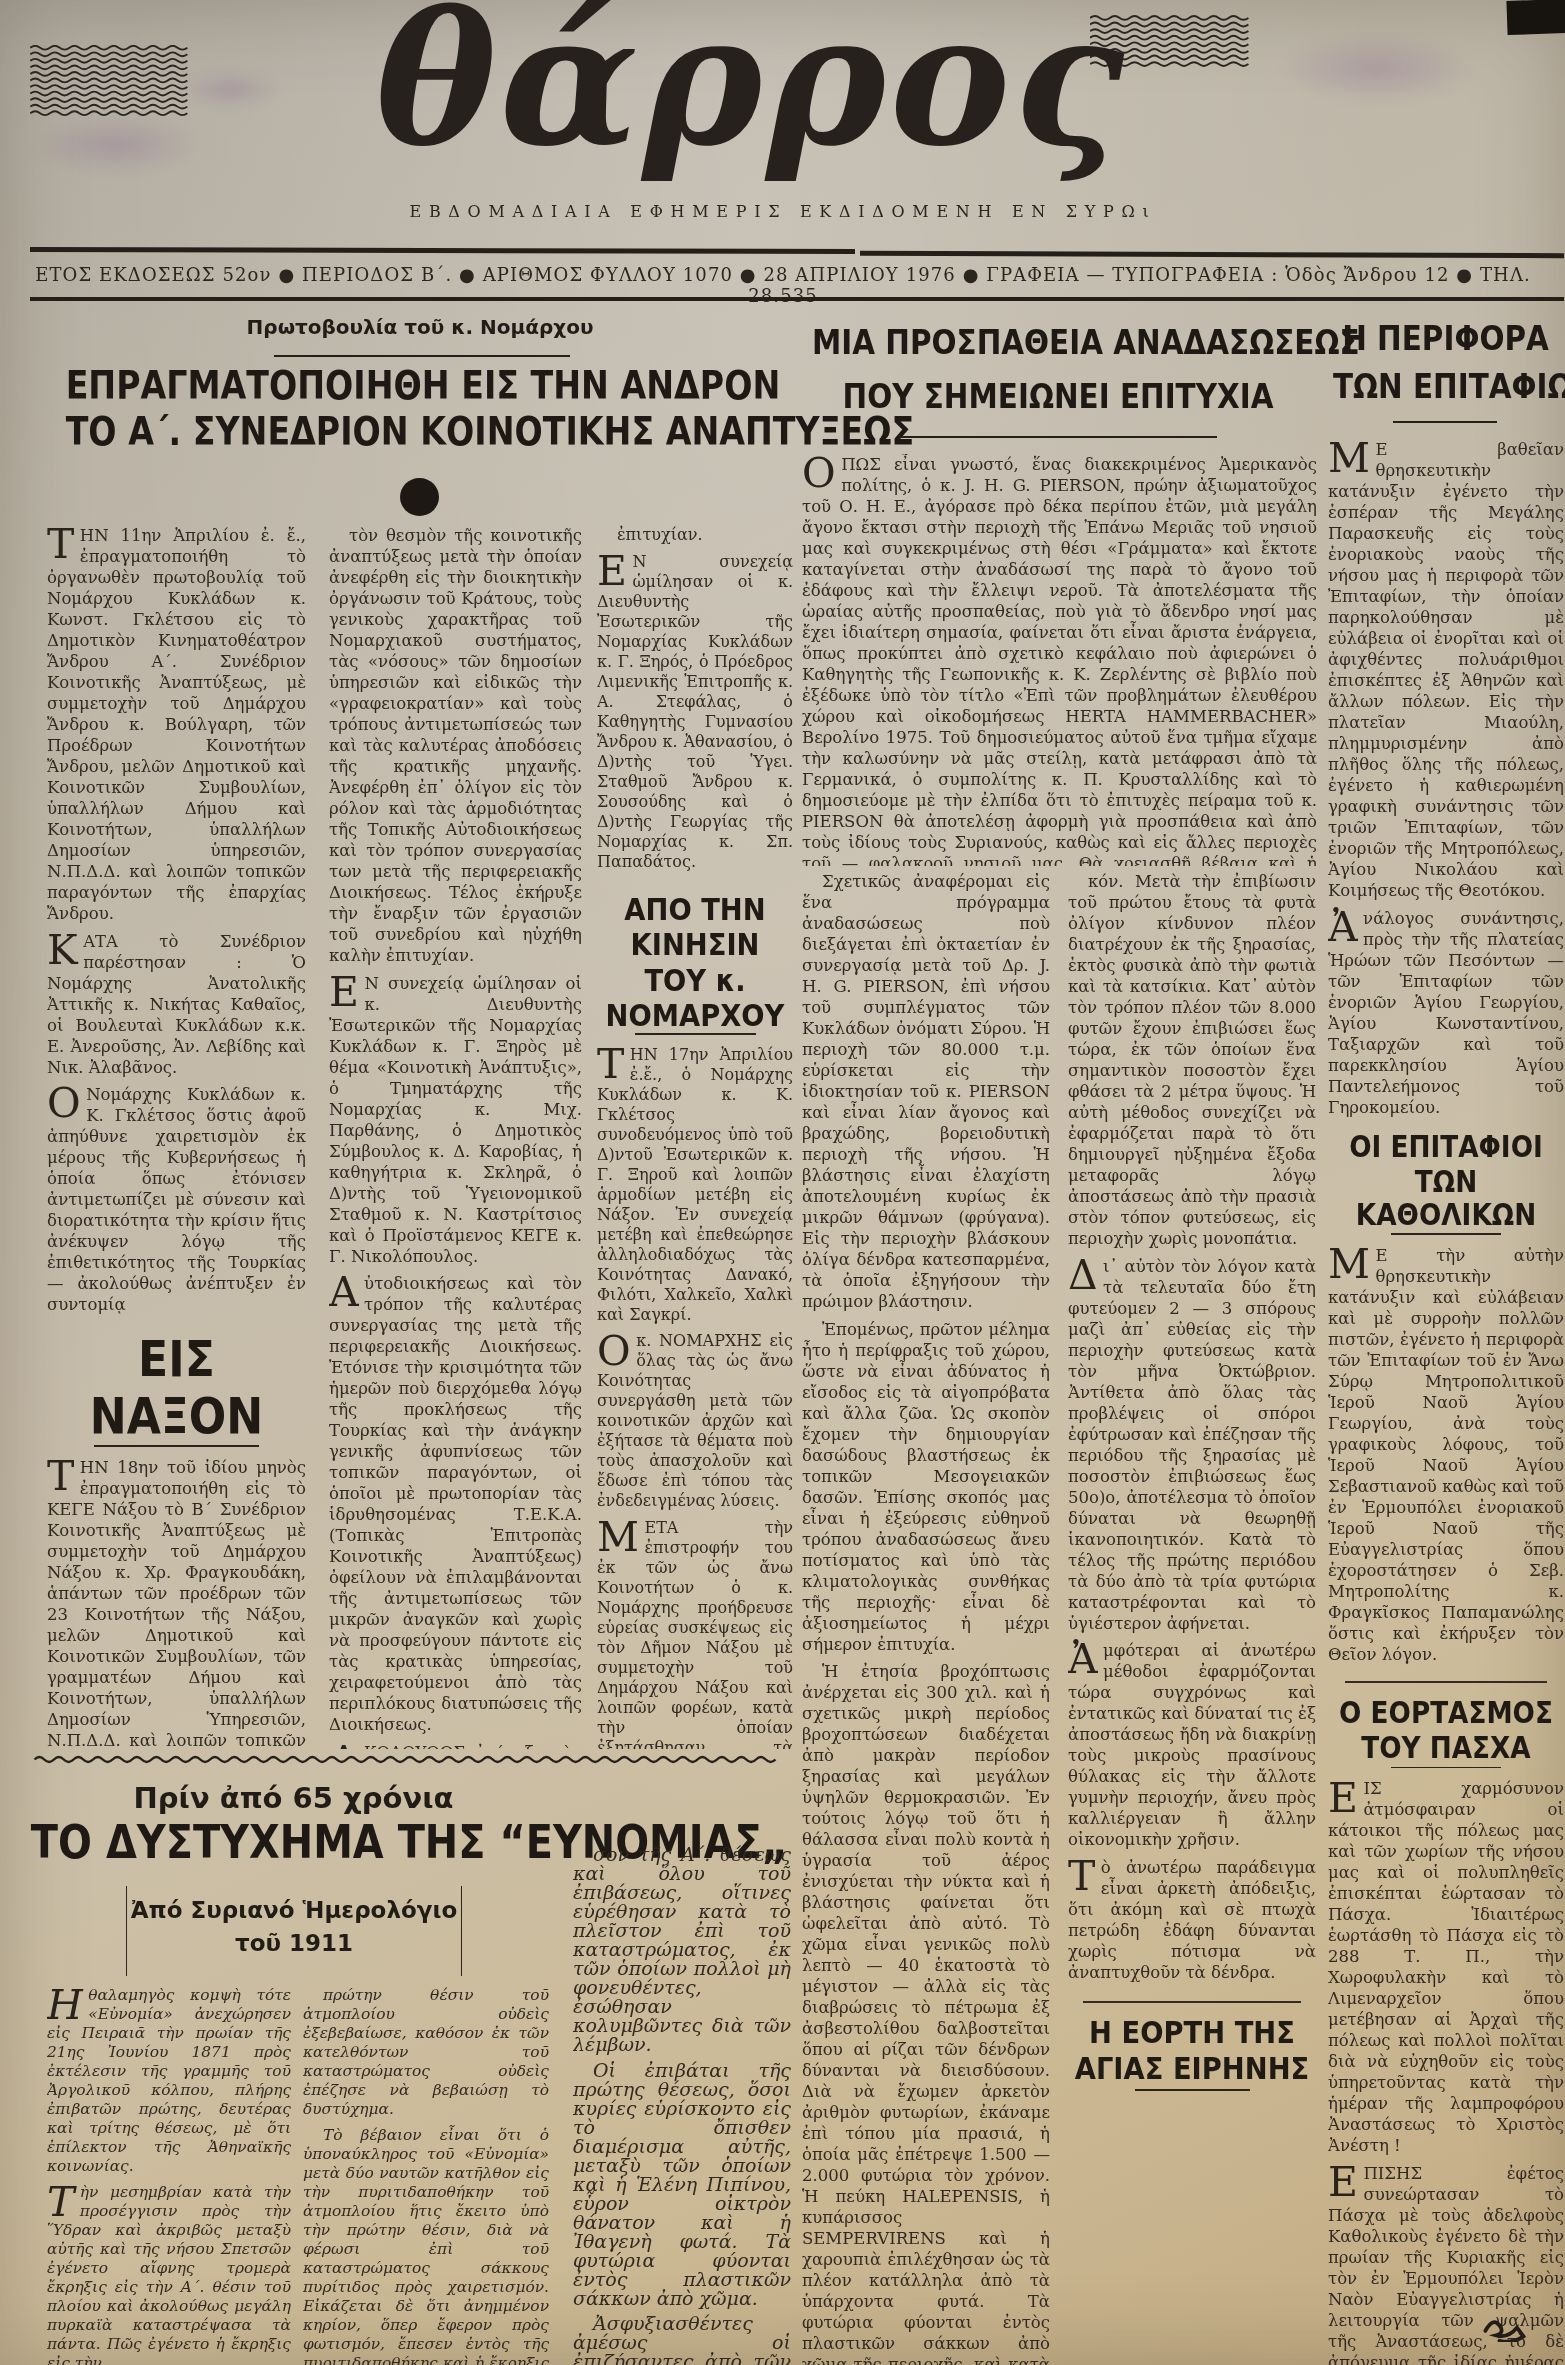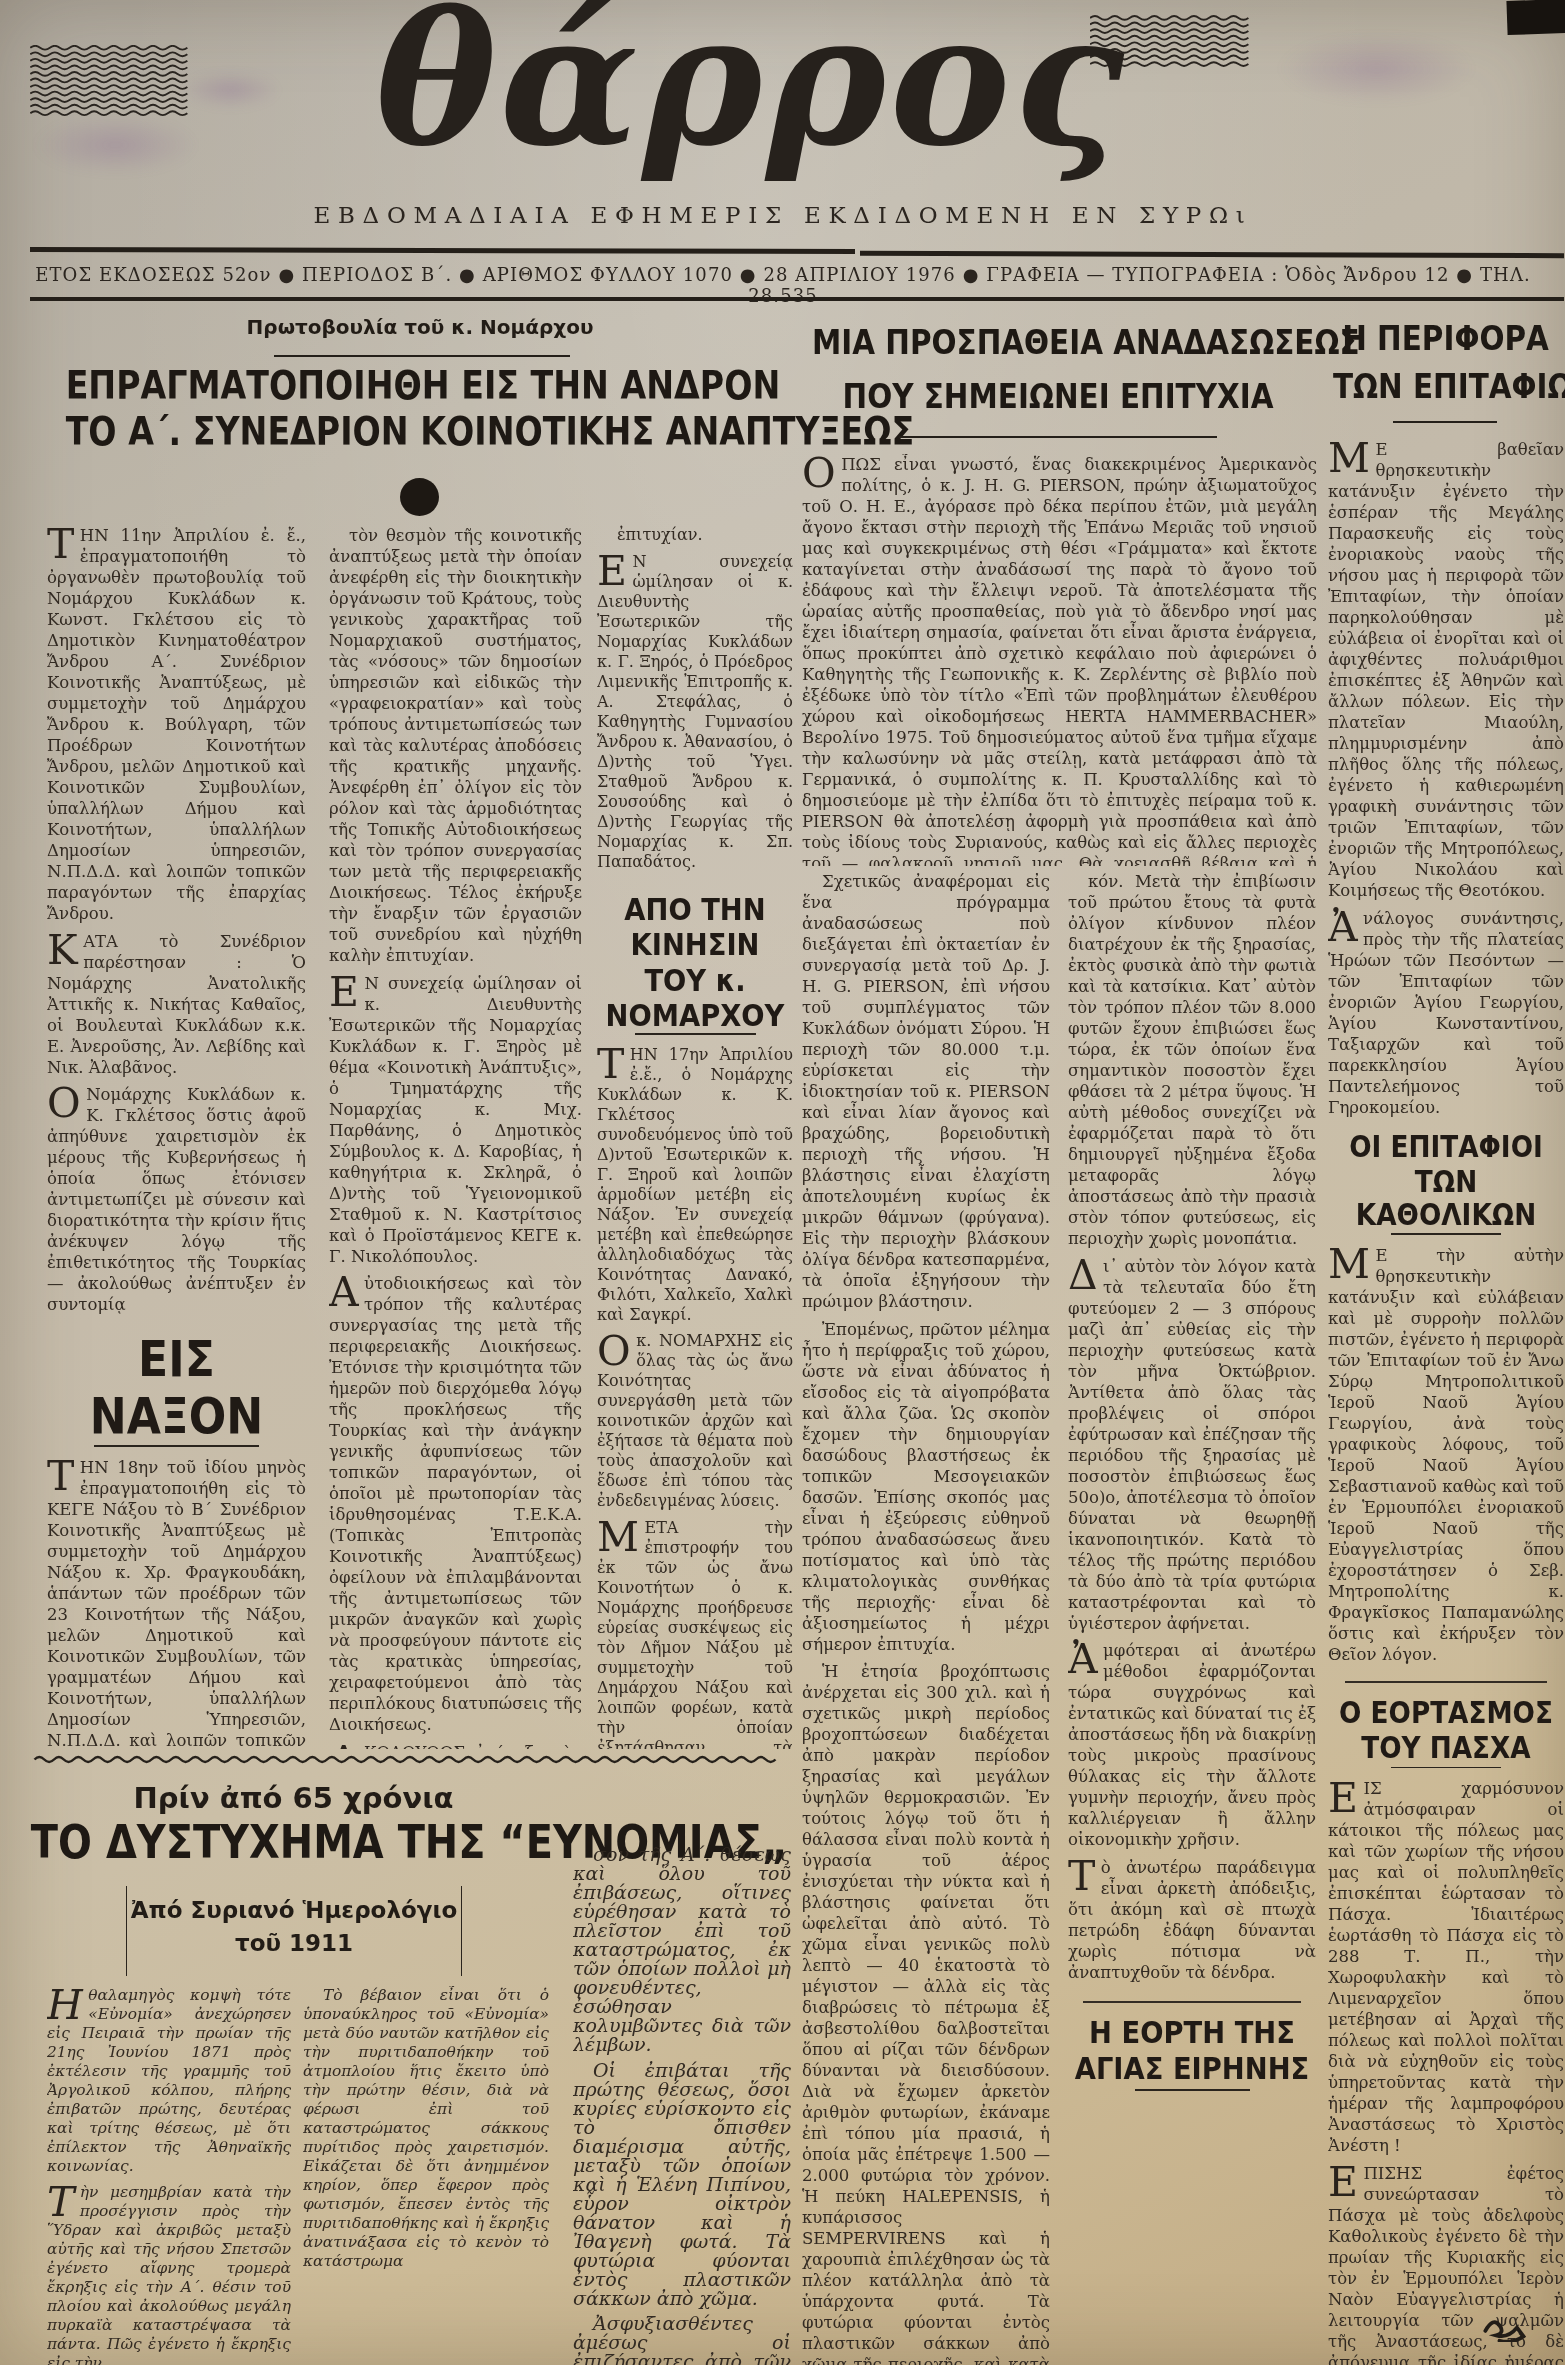--- a/index.html
+++ b/index.html
@@ -12,21 +12,21 @@
     font-family:"DejaVu Serif", serif; color:#2e2720;
   }
   .abs{position:absolute;}
   
   .mast-title{
     font-family:"DejaVu Serif", serif; font-style:italic; font-weight:bold;
     font-size:181px; line-height:181px; letter-spacing:3.3px; color:#26211c;
     text-align:center; white-space:nowrap;
   }
   .mast-sub{
-    width:100%; text-align:center; font-size:23px; letter-spacing:7.7px;
+    width:100%; text-align:center; font-size:16px; letter-spacing:7.7px;
     color:#2b251f; font-family:"DejaVu Serif", serif;
   }
   .rule{background:#241f19;}
   .issue-line{
     width:100%; text-align:center; font-size:18px; letter-spacing:1.1px; color:#2b251f;
     font-family:"DejaVu Serif", serif;
   }
   
   .sans{font-family:"DejaVu Sans", sans-serif;}
   .hline{font-family:"DejaVu Sans", sans-serif; font-weight:bold; color:#1e1914;
@@ -162,20 +162,21 @@
   <div class="abs ebox sans" style="left:126px; top:1886px; width:334px; height:82px; font-size:23px; font-weight:bold; color:#221c16; padding-top:7.7px; line-height:33px;">Ἀπό Συριανό Ἡμερολόγιο τοῦ 1911</div>
 
   <div class="col" style="left:47px; top:1986px; width:244px; height:379px; font-size:15.4px; line-height:19px;">
     <div>
         <p class="para dc it">Η θαλαμηγὸς κομψὴ τότε «Εὐνομία» ἀνεχώρησεν εἰς Πειραιᾶ τὴν πρωίαν τῆς 21ης Ἰουνίου 1871 πρὸς ἐκτέλεσιν τῆς γραμμῆς τοῦ Ἀργολικοῦ κόλπου, πλήρης ἐπιβατῶν πρώτης, δευτέρας καὶ τρίτης θέσεως, μὲ ὅτι ἐπίλεκτον τῆς Ἀθηναϊκῆς κοινωνίας.</p>
         <p class="para dc it">Τὴν μεσημβρίαν κατὰ τὴν προσέγγισιν πρὸς τὴν Ὕδραν καὶ ἀκριβῶς μεταξὺ αὐτῆς καὶ τῆς νήσου Σπετσῶν ἐγένετο αἴφνης τρομερὰ ἔκρηξις εἰς τὴν Α΄. θέσιν τοῦ πλοίου καὶ ἀκολούθως μεγάλη πυρκαϊὰ καταστρέψασα τὰ πάντα. Πῶς ἐγένετο ἡ ἔκρηξις εἰς τὴν</p>
       </div>
   </div>
   <div class="col" style="left:303px; top:1986px; width:246px; height:379px; font-size:15.4px; line-height:19px;">
     <div>
+        <p class="para it">πρώτην θέσιν τοῦ ἀτμοπλοίου οὐδεὶς ἐξεβεβαίωσε, καθόσον ἐκ τῶν κατελθόντων τοῦ καταστρώματος οὐδεὶς ἐπέζησε νὰ βεβαιώσῃ τὸ δυστύχημα.</p>
         <p class="para it">Τὸ βέβαιον εἶναι ὅτι ὁ ὑποναύκληρος τοῦ «Εὐνομία» μετὰ δύο ναυτῶν κατῆλθον εἰς τὴν πυριτιδαποθήκην τοῦ ἀτμοπλοίου ἥτις ἔκειτο ὑπὸ τὴν πρώτην θέσιν, διὰ νὰ φέρωσι ἐπὶ τοῦ καταστρώματος σάκκους πυρίτιδος πρὸς χαιρετισμόν. Εἰκάζεται δὲ ὅτι ἀνημμένον κηρίον, ὅπερ ἔφερον πρὸς φωτισμόν, ἔπεσεν ἐντὸς τῆς πυριτιδαποθήκης καὶ ἡ ἔκρηξις ἀνατινάξασα εἰς τὸ κενὸν τὸ κατάστρωμα</p>
       </div>
   </div>
   <div class="col" style="left:573px; top:1845px; width:218px; height:521px; font-size:19px; line-height:19px;">
     <div>
         <p class="para it">σον τῆς Α΄. θέσεως καὶ ὅλου τοῦ ἐπιβάσεως, οἵτινες εὑρέθησαν κατὰ τὸ πλεῖστον ἐπὶ τοῦ καταστρώματος, ἐκ τῶν ὁποίων πολλοὶ μὴ φονευθέντες, ἐσώθησαν κολυμβῶντες διὰ τῶν λέμβων.</p>
         <p class="para it">Οἱ ἐπιβάται τῆς πρώτης θέσεως, ὅσοι κυρίες εὑρίσκοντο εἰς τὸ ὄπισθεν διαμέρισμα αὐτῆς, μεταξὺ τῶν ὁποίων καὶ ἡ Ἑλένη Πιπίνου, εὗρον οἰκτρὸν θάνατον καὶ ἡ Ἰθαγενὴ φωτά. Τὰ φυτώρια φύονται ἐντὸς πλαστικῶν σάκκων ἀπὸ χῶμα.</p>
         <p class="para it">Ἀσφυξιασθέντες ἀμέσως οἱ ἐπιζήσαντες ἀπὸ τῶν ἀποπνικτικῶν καπνῶν καὶ ἱπταμένων ἀνθέντες ἀκολουθούμενοι ὑπὸ τῆς πυρκαϊᾶς, ἡ ὁποία κατέκαυσεν ἐντελῶς ὅλον τὸ πρυμναῖον μέρος τοῦ ἀτμοπλοίου καὶ ἀναλωθέντων τῶν καταστρωμάτων καὶ τῶν λέμβων, ὡς κηρός, ἀπέθανον ἅπαντες.</p>
       </div>
   </div>

